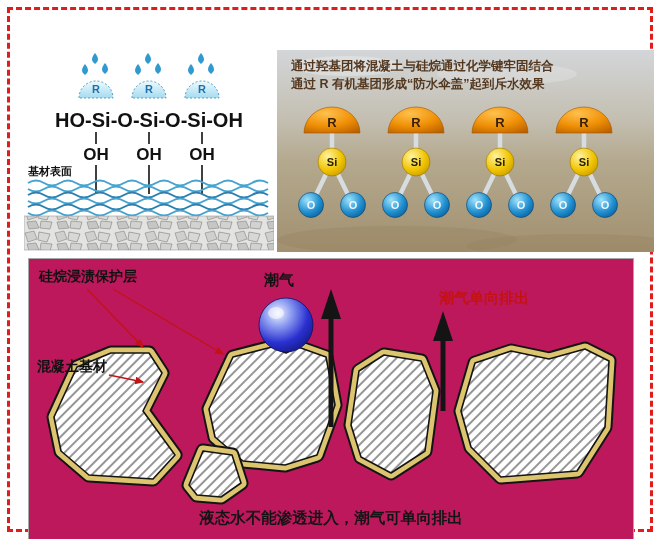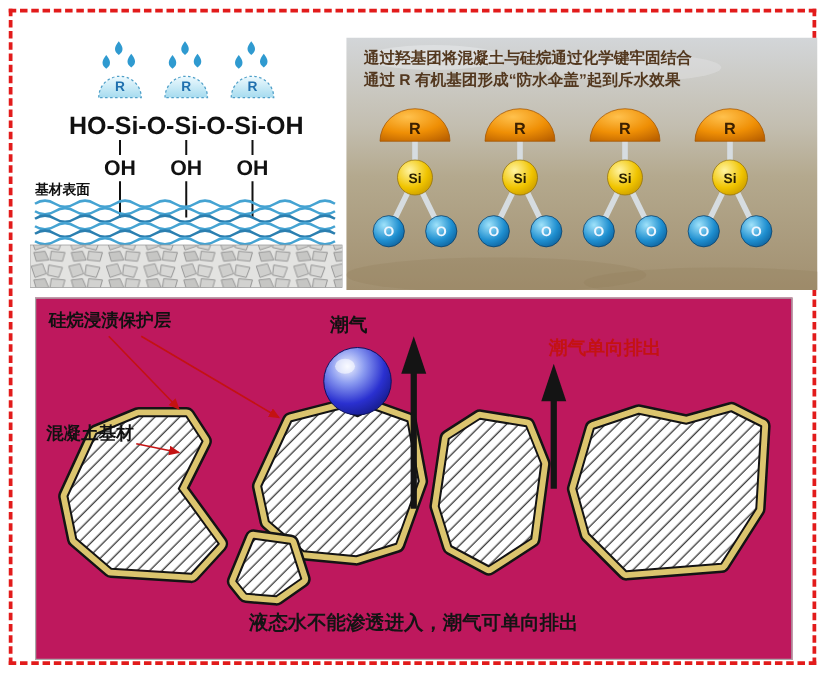--- a/index.html
+++ b/index.html
@@ -1,19 +1,19 @@
 <!DOCTYPE html>
 <html><head>
 <meta charset="utf-8">
 <style>
   html,body{margin:0;padding:0;background:#fff;}
   .frame{position:relative;width:660px;height:539px;background:#ffffff;overflow:hidden;
          font-family:"Liberation Sans","DejaVu Sans",sans-serif;}
   .dashed-border{position:absolute;inset:7px;border:3px dashed #e21b1b;pointer-events:none;}
-  .panel{position:absolute;}
+  .panel{position:absolute;margin-top:20px;}
   .panel-tl{left:24px;top:12px;width:250px;height:220px;}
   .panel-tr{left:277px;top:30px;width:377px;height:202px;}
   .panel-bottom{left:28px;top:238px;width:604px;height:288px;border:1px solid #a8a8a8;background:#be185d;}
   svg{display:block;}
   text{font-family:"Liberation Sans","DejaVu Sans",sans-serif;}
 </style>
 </head>
 <body>
 
 <div class="frame">

